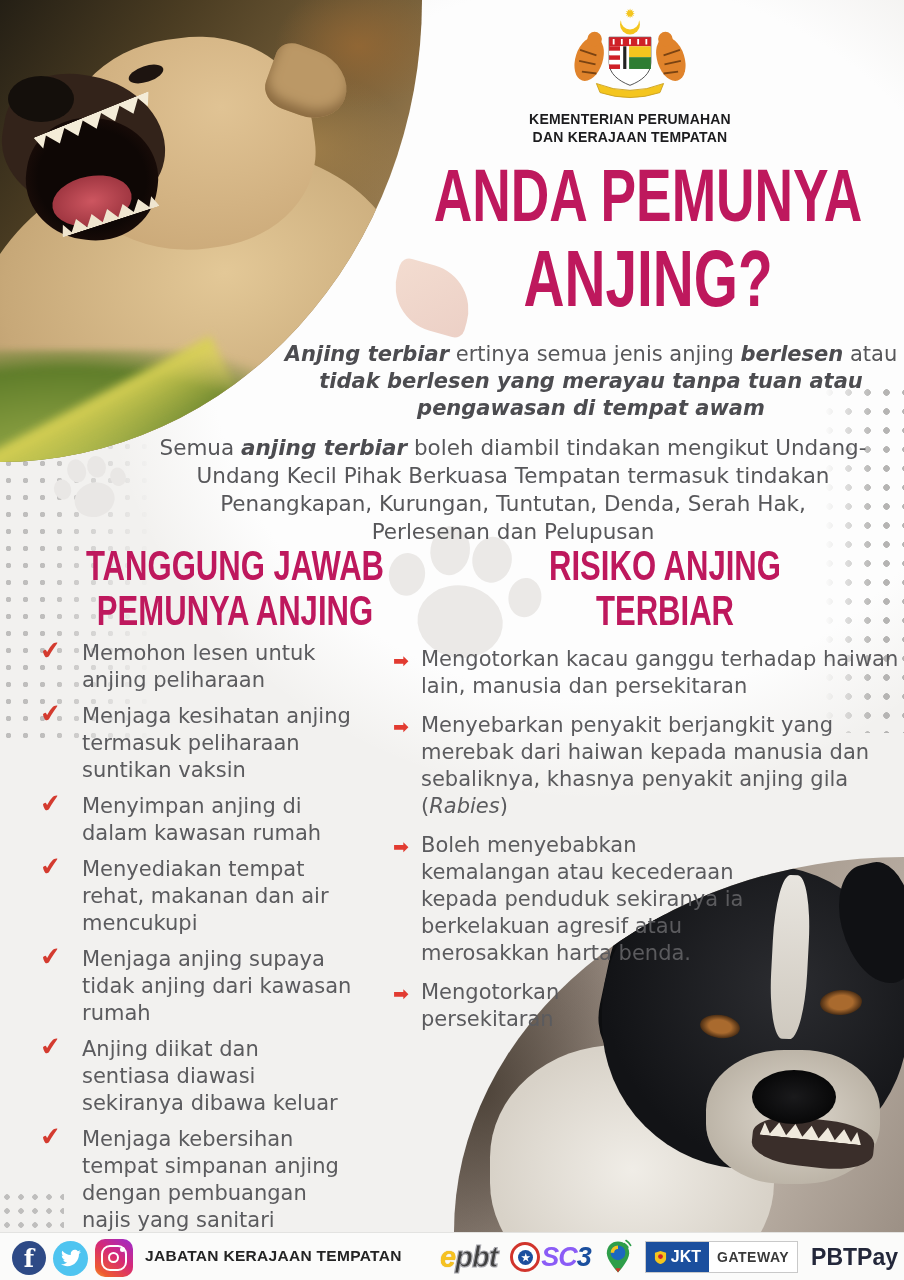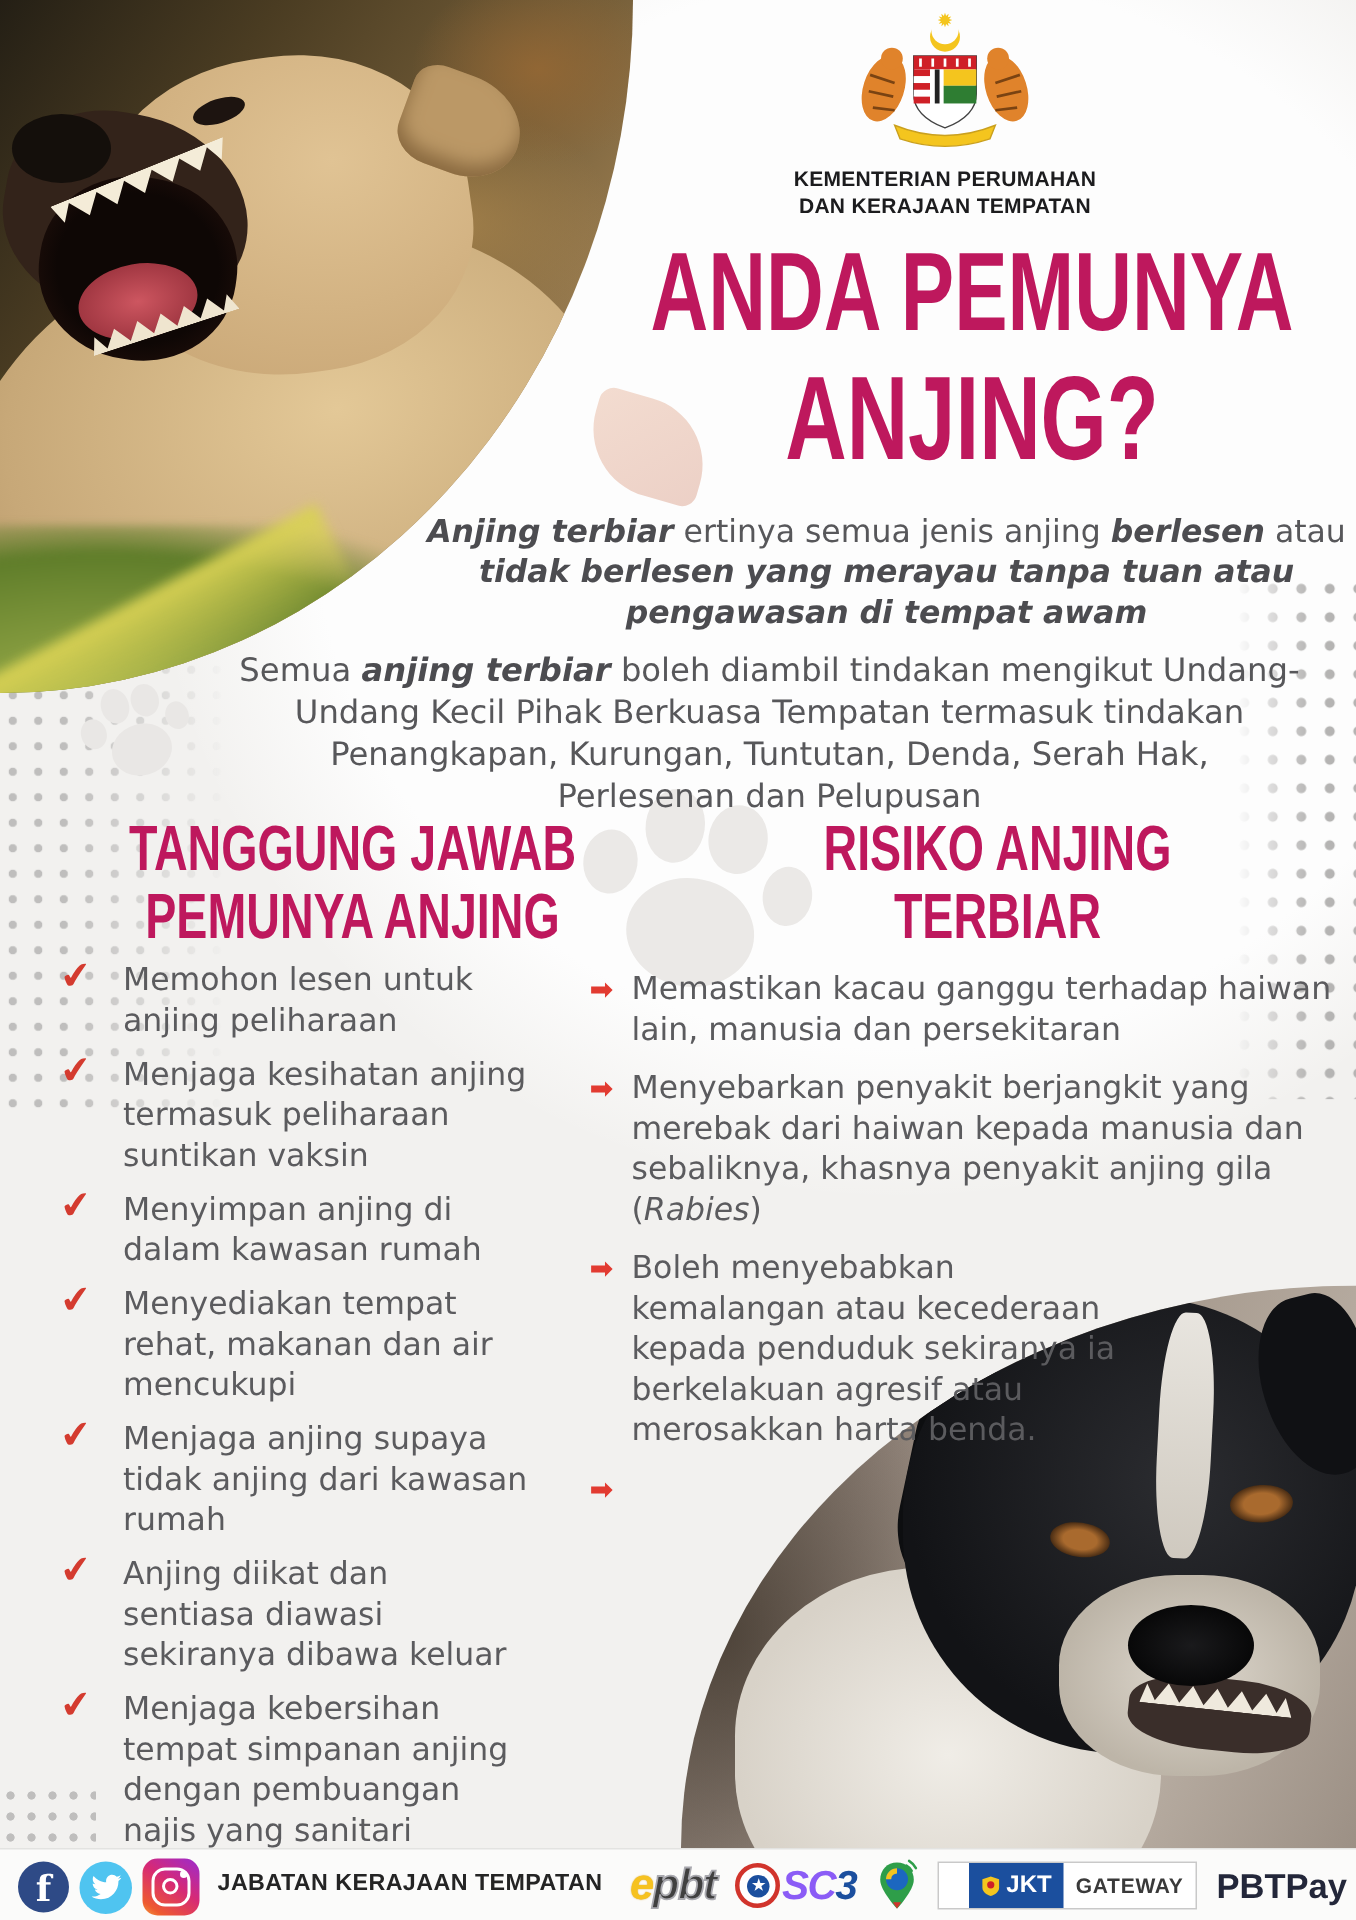--- a/index.html
+++ b/index.html
@@ -154,21 +154,21 @@
   .epbt .pbt{color:#404040;-webkit-text-stroke:1.2px #a9a9af;}
   .osc{display:flex;align-items:center;font-style:italic;font-weight:800;font-size:27px;
         font-family:"Liberation Sans",sans-serif;letter-spacing:-1px;}
   .osc-badge{width:24px;height:24px;border-radius:50%;border:3px solid #d1342c;background:#fff;
         display:flex;align-items:center;justify-content:center;margin-right:1px;}
   .osc-badge b{width:15px;height:15px;border-radius:50%;background:#1b4f9e;color:#fff;font-size:10px;
         line-height:15px;text-align:center;font-style:normal;}
   .osc .sc{color:#8b5cf6;} .osc .n3{color:#1b4f9e;}
   .jkt-box{display:flex;align-items:stretch;height:30px;border:1px solid #c9c9c9;background:#fff;}
   .jkt-left{display:flex;align-items:center;gap:4px;background:#1b4f9e;color:#fff;padding:0 8px;
-        font-family:"Liberation Sans",sans-serif;font-weight:bold;font-size:16px;margin-left:20px;}
+        font-family:"Liberation Sans",sans-serif;font-weight:bold;font-size:16px;}
   .jkt-right{display:flex;align-items:center;padding:0 8px;color:#3a3a3a;
         font-family:"Liberation Sans",sans-serif;font-weight:bold;font-size:14px;letter-spacing:.5px;}
   .pbtpay{font-family:"Liberation Sans",sans-serif;font-weight:800;font-size:23px;color:#23273a;}
 </style>
 </head>
 <body>
 
 <div class="poster">
 
   <div class="glow"></div>
@@ -286,24 +286,24 @@
       <li><span class="check">✔</span><span>Menjaga kesihatan anjing termasuk peliharaan suntikan vaksin</span></li>
       <li><span class="check">✔</span><span>Menyimpan anjing di dalam kawasan rumah</span></li>
       <li><span class="check">✔</span><span>Menyediakan tempat rehat, makanan dan air mencukupi</span></li>
       <li><span class="check">✔</span><span>Menjaga anjing supaya tidak anjing dari kawasan rumah</span></li>
       <li><span class="check">✔</span><span>Anjing diikat dan sentiasa diawasi sekiranya dibawa keluar</span></li>
       <li><span class="check">✔</span><span>Menjaga kebersihan tempat simpanan  anjing dengan pembuangan najis yang sanitari</span></li>
       <li><span class="check">✔</span><span>Memastikan anjing tidak menimbulkan kacau ganggu</span></li>
     </ul>
 
     <ul class="abs blist risk-list">
-      <li><span class="arrow">➡</span><span>Memastikan kacau ganggu terhadap haiwan lain, manusia dan persekitaran</span></li>
+      <li><span class="arrow">➡</span><span>Mengotorkan kacau ganggu terhadap haiwan lain, manusia dan persekitaran</span></li>
       <li><span class="arrow">➡</span><span>Menyebarkan penyakit berjangkit yang merebak dari haiwan kepada manusia dan sebaliknya, khasnya penyakit anjing gila (</span><i>Rabies</i><span>)</span></li>
       <li class="narrow1"><span class="arrow">➡</span><span>Boleh menyebabkan kemalangan atau kecederaan kepada penduduk sekiranya ia berkelakuan agresif atau merosakkan harta benda.</span></li>
-      <li class="narrow2"><span class="arrow">➡</span></li>
+      <li class="narrow2"><span class="arrow">➡</span><span>Mengotorkan persekitaran</span></li>
     </ul>
   </div>
 
   <div class="footer">
     <div class="social">
       <div class="fb">f</div>
       <div class="tw">
         <svg width="20" height="20" viewBox="0 0 24 24">
             <path fill="#fff" d="M23.954 4.569c-.885.389-1.83.654-2.825.775 1.014-.611 1.794-1.574 2.163-2.723-.951.555-2.005.959-3.127 1.184-.896-.959-2.173-1.559-3.591-1.559-2.717 0-4.92 2.203-4.92 4.917 0 .39.045.765.127 1.124C7.691 8.094 4.066 6.13 1.64 3.161c-.427.722-.666 1.561-.666 2.475 0 1.71.87 3.213 2.188 4.096-.807-.026-1.566-.248-2.228-.616v.061c0 2.385 1.693 4.374 3.946 4.827-.413.111-.849.171-1.296.171-.314 0-.615-.03-.916-.086.631 1.953 2.445 3.377 4.604 3.417-1.68 1.319-3.809 2.105-6.102 2.105-.39 0-.779-.023-1.17-.067 2.189 1.394 4.768 2.209 7.557 2.209 9.054 0 13.999-7.496 13.999-13.986 0-.209 0-.42-.015-.63.961-.689 1.8-1.56 2.46-2.548z"></path>
           </svg>

